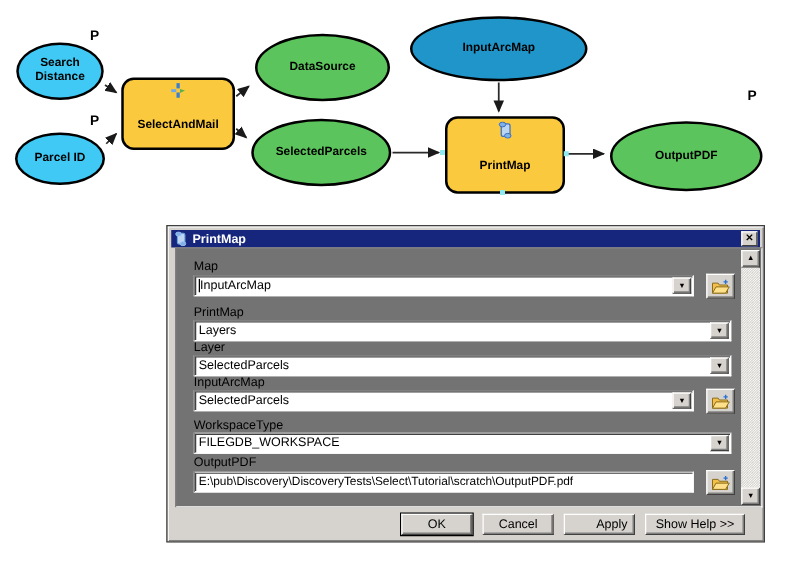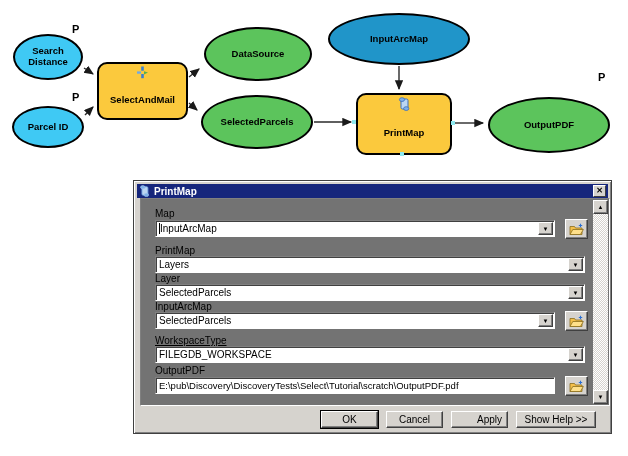--- a/index.html
+++ b/index.html
@@ -226,21 +226,21 @@
       <div class="browse-btn" style="top:112px;">
         <span style="display:flex;">
           <svg width="15" height="13" viewBox="0 0 15 13">
             <path d="M1 3.5 L5.5 3.5 L6.5 5 L13 5 L13 11.5 L1 11.5 Z" fill="#f5c04a" stroke="#8a6d1d" stroke-width="0.8"></path>
             <path d="M1 11.5 L3.8 6.5 L14.4 6.5 L11.4 11.5 Z" fill="#ffe08a" stroke="#8a6d1d" stroke-width="0.8"></path>
             <path d="M11.5 0.8 v3.4 M9.8 2.5 h3.4" stroke="#2a6fd4" stroke-width="1.1" fill="none"></path>
           </svg>
         </span>
       </div>
 
-      <div class="field-label" style="top:136px;text-decoration:underline;">WorkspaceType</div>
+      <div class="field-label" style="top:136px;">WorkspaceType</div>
       <div class="combo" style="top:147px; width:430px;">
         <span class="value">FILEGDB_WORKSPACE</span>
         <span class="drop-btn">▼</span>
       </div>
 
       <div class="field-label" style="top:166px;">OutputPDF</div>
       <div class="textbox" style="top:178px; width:400px;">
         <span class="value" style="font-size:9.5px;">E:\pub\Discovery\DiscoveryTests\Select\Tutorial\scratch\OutputPDF.pdf</span>
       </div>
       <div class="browse-btn" style="top:177px;">

